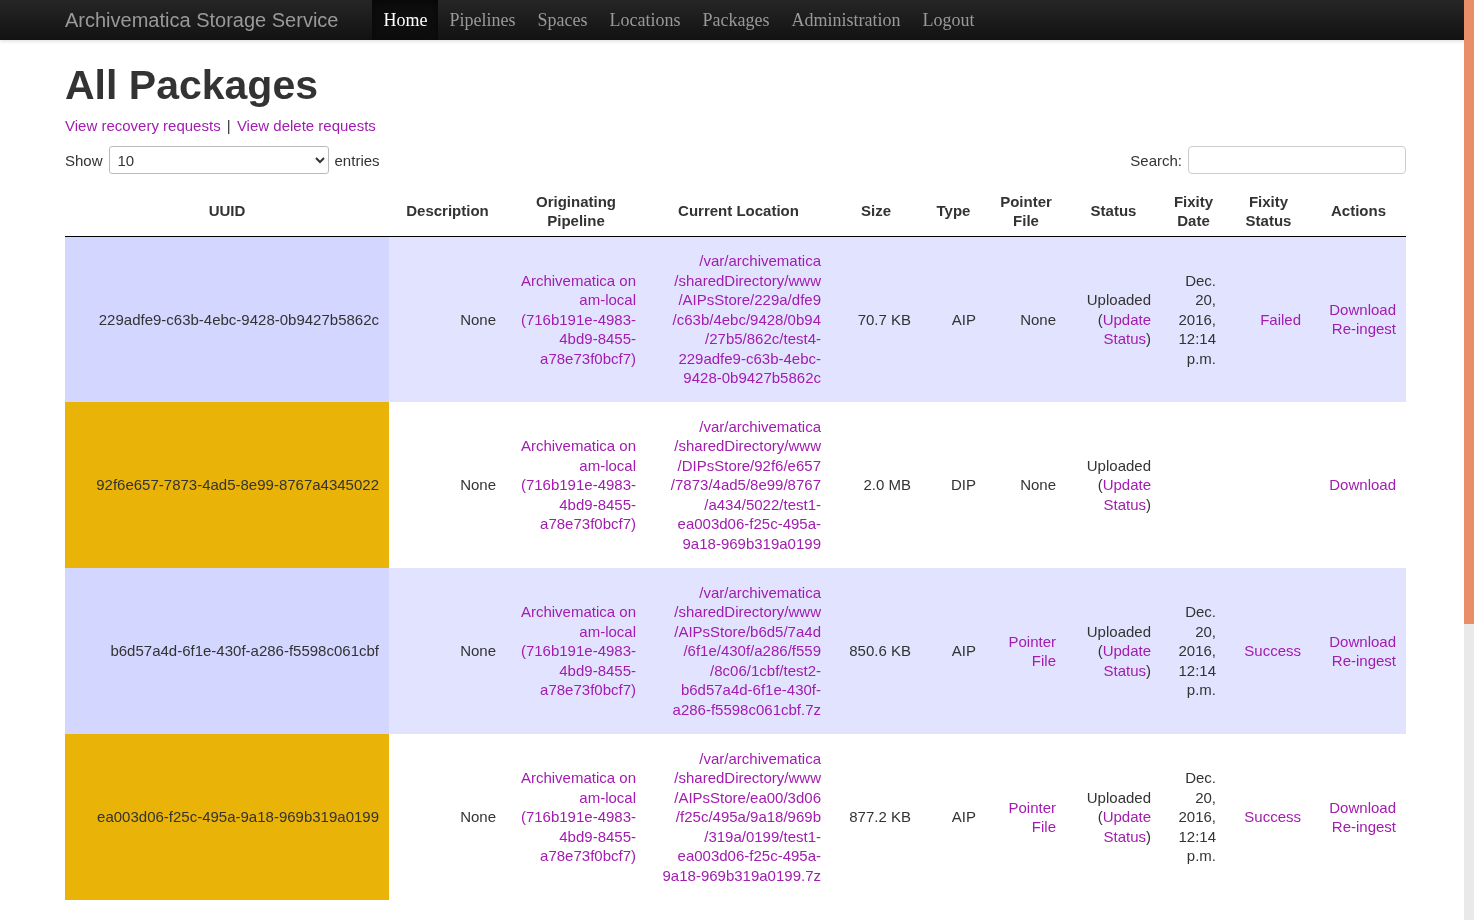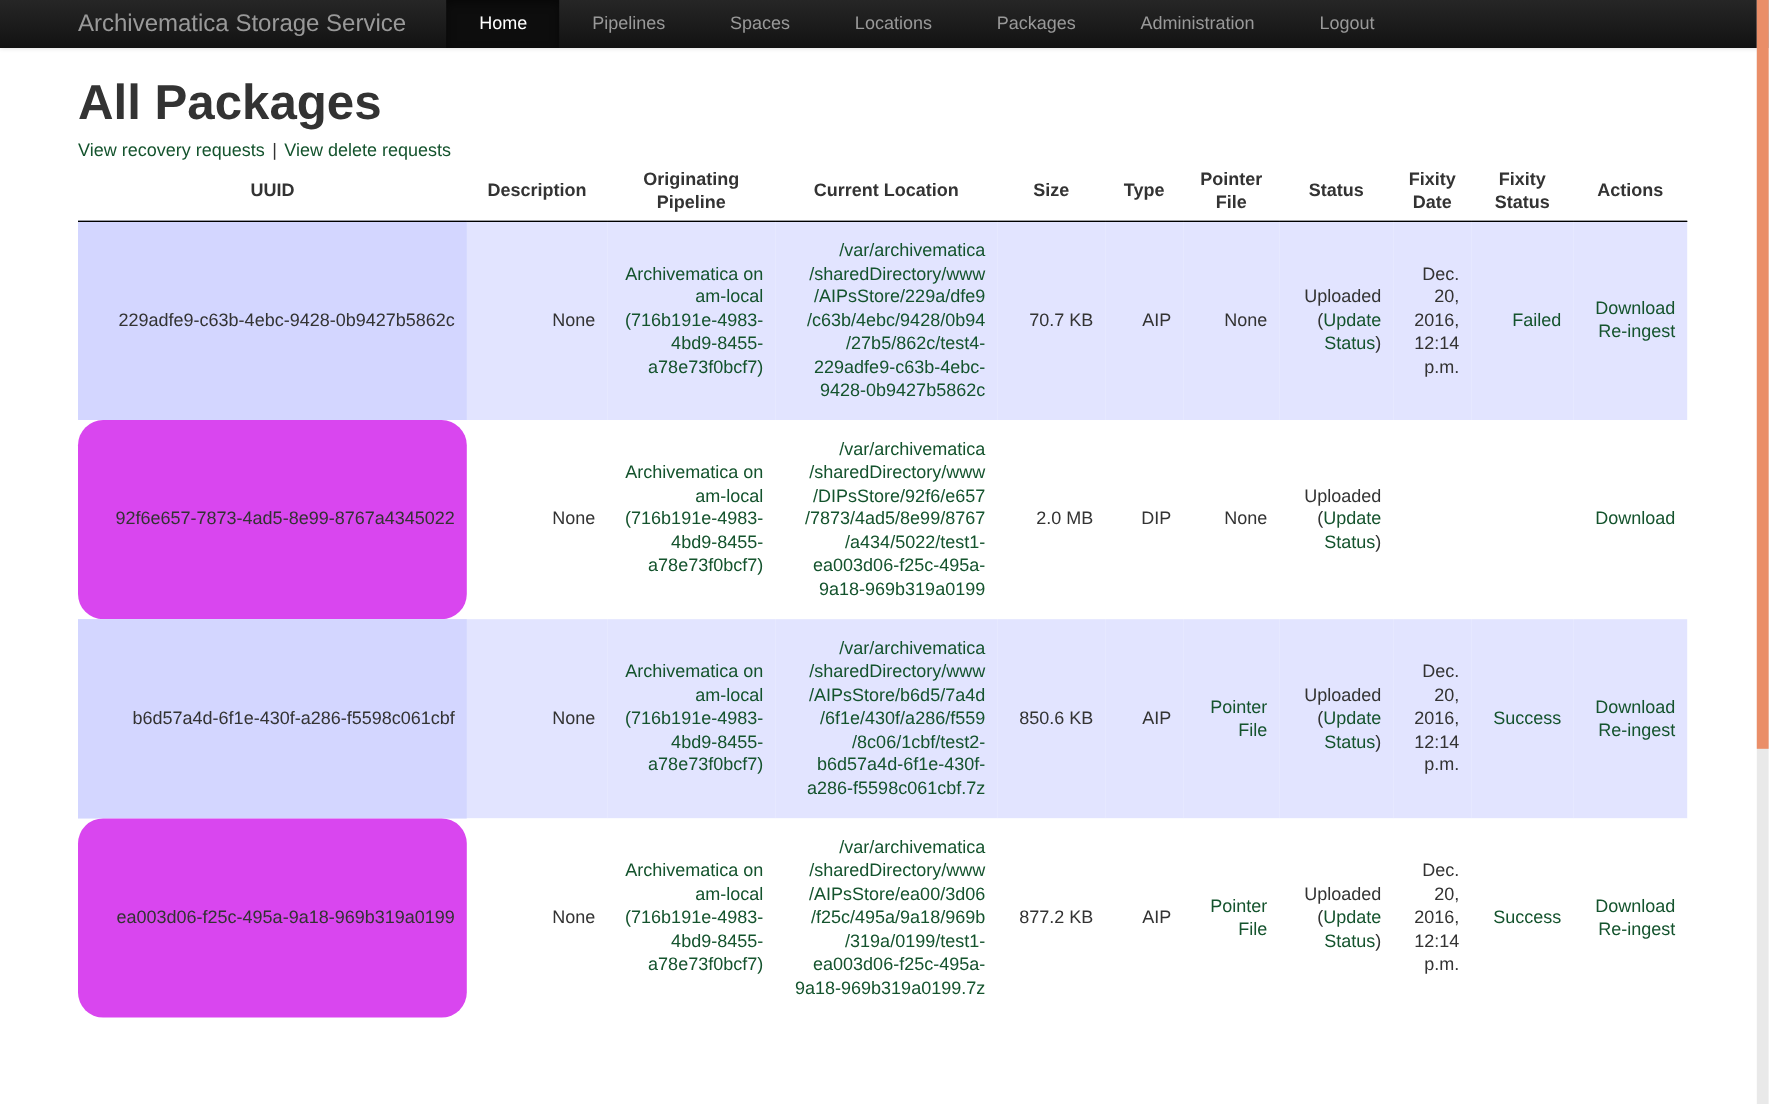--- a/index.html
+++ b/index.html
@@ -3,36 +3,36 @@
 <meta charset="utf-8">
 <style>
   * { box-sizing: border-box; }
   html, body { margin: 0; padding: 0; }
   body {
     width: 1474px; height: 920px; overflow: hidden; position: relative;
     background: #ffffff; color: #333333;
     font-family: "Liberation Sans", "DejaVu Sans", sans-serif;
     font-size: 14px;
   }
-  a { color: #14532d; text-decoration: none; cursor: pointer; }
+  a { color: #a21caf; text-decoration: none; cursor: pointer; }
 
   
   .navbar {
     height: 40px; width: 100%;
     background: linear-gradient(to bottom, #262626, #121212);
     display: flex; align-items: stretch;
     box-shadow: 0 1px 4px rgba(0,0,0,0.15);
   }
   .brand {
     color: #999999; font-size: 20px; line-height: 40px;
     margin-left: 65px; margin-right: 34px; white-space: nowrap;
   }
   .nav-item {
-    color: #999999; font-size: 15px; line-height: 40px;
-    padding: 0 27px; white-space: nowrap; display: block;
+    color: #999999; font-size: 18px; line-height: 40px;
+    padding: 0 11px; white-space: nowrap; display: block; font-family: Liberation Serif, serif;
   }
   .nav-item.active {
     color: #ffffff; background: #0d0d0d;
     box-shadow: inset 0 3px 8px rgba(0,0,0,0.45);
   }
 
   
   .scrollbar {
     position: absolute; top: 0; right: 0; width: 10px; height: 920px;
     background: #e9e9e9; z-index: 50;
@@ -77,21 +77,21 @@
     color: #333;
   }
   table.dataTable tbody tr { height: 166px; }
   table.dataTable tbody td {
     padding: 8px 10px; vertical-align: middle; line-height: 1.3;
     overflow-wrap: break-word; word-wrap: break-word; text-align: right;
   }
   tr.odd  { background: #E2E4FF; }
   tr.odd  td.sorting_1 { background: #D3D6FF; padding-left: 24px; }
   tr.even { background: #FFFFFF; }
-  tr.even td.sorting_1 { background: #d946ef; border-radius: 21px; }
+  tr.even td.sorting_1 { background: #eab308; }
   td .action { display: block; }
 </style>
 </head>
 <body>
 
 <div class="scrollbar">
     <div class="scrollbar-thumb"></div>
   </div>
 
 <nav class="navbar">
@@ -102,20 +102,33 @@
   <a class="nav-item">Locations</a>
   <a class="nav-item">Packages</a>
   <a class="nav-item">Administration</a>
   <a class="nav-item">Logout</a>
 </nav>
 
 <div class="container">
   <h1 class="page-title">All Packages</h1>
   <p class="requests"><a>View recovery requests</a> <span class="sep">|</span> <a>View delete requests</a></p>
 
+  <div class="controls">
+    <div class="length">
+      <span>Show</span>
+      <select>
+        <option selected="">10</option>
+      </select>
+      <span>entries</span>
+    </div>
+    <div class="filter">
+      <label>Search:</label>
+      <input type="text" value="" style="">
+    </div>
+  </div>
 
   <table class="dataTable">
     <colgroup>
       <col style="width:324px">
         <col style="width:117px">
         <col style="width:140px">
         <col style="width:185px">
         <col style="width:90px">
         <col style="width:65px">
         <col style="width:80px">

